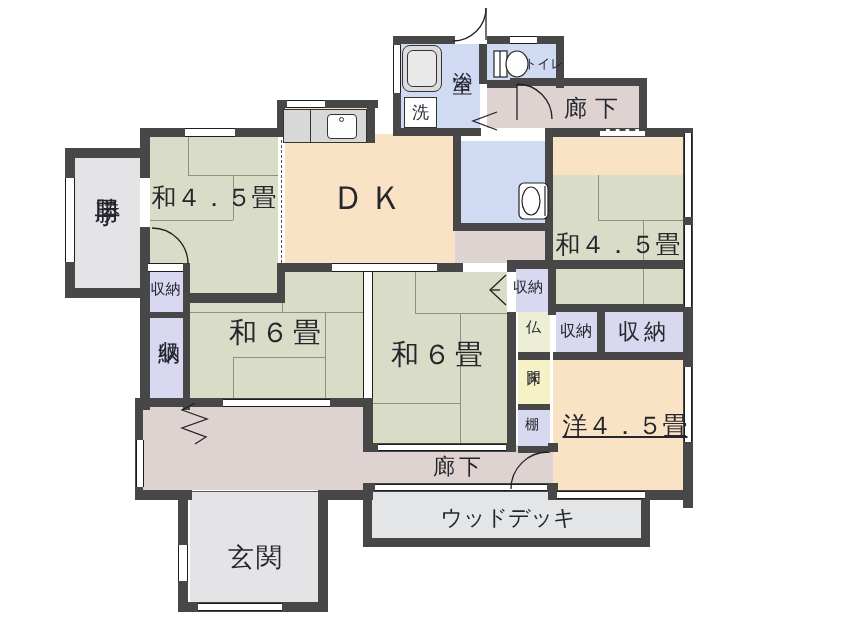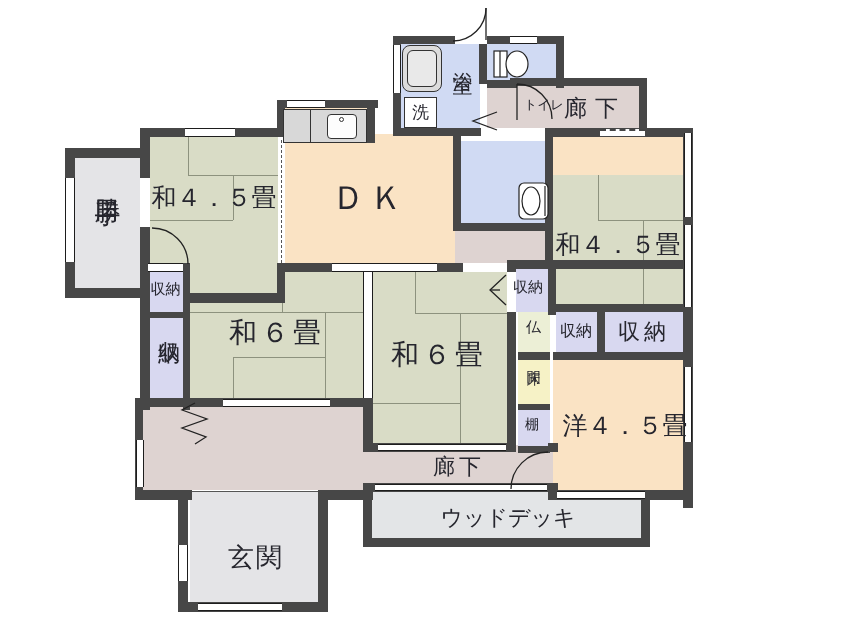--- a/index.html
+++ b/index.html
@@ -183,30 +183,30 @@
     </g>
   </svg>
 
   <div class="thin" style="left:281px;top:140px;width:1px;height:123px;background:transparent;border-left:1px dashed #555;"></div>
   <div class="thin" style="left:192px;top:491px;width:126px;height:1px;"></div>
 
   <div class="lbl vtext" style="left:90px;top:177px;font-size:26px;letter-spacing:2px;">勝手口</div>
   <div class="lbl c" style="left:148px;top:181px;width:132px;font-size:25px;">和４．５畳</div>
   <div class="lbl c" style="left:285px;top:176px;width:170px;font-size:33px;letter-spacing:5px;">ＤＫ</div>
   <div class="lbl vtext" style="left:450px;top:56px;font-size:20px;letter-spacing:2px;">浴室</div>
-  <div class="lbl" style="left:524px;top:55px;font-size:13px;margin-top:41px;">トイレ</div>
+  <div class="lbl" style="left:524px;top:55px;font-size:13px;">トイレ</div>
   <div class="lbl c" style="left:550px;top:93px;width:90px;font-size:23px;letter-spacing:8px;">廊下</div>
   <div class="lbl c" style="left:553px;top:228px;width:130px;font-size:25px;">和４．５畳</div>
   <div class="lbl c" style="left:146px;top:280px;width:39px;font-size:15px;">収納</div>
   <div class="lbl vtext" style="left:154px;top:323px;font-size:22px;letter-spacing:2px;">収納</div>
   <div class="lbl c" style="left:226px;top:314px;width:102px;font-size:28px;letter-spacing:4px;">和６畳</div>
   <div class="lbl c" style="left:388px;top:336px;width:102px;font-size:28px;letter-spacing:4px;">和６畳</div>
   <div class="lbl c" style="left:508px;top:278px;width:40px;font-size:15px;">収納</div>
   <div class="lbl" style="left:526px;top:318px;font-size:15px;">仏</div>
   <div class="lbl c" style="left:554px;top:321px;width:44px;font-size:16px;">収納</div>
   <div class="lbl c" style="left:606px;top:317px;width:76px;font-size:22px;letter-spacing:4px;">収納</div>
   <div class="lbl vtext" style="left:524px;top:360px;font-size:14px;">床間</div>
   <div class="lbl" style="left:525px;top:416px;font-size:14px;">棚</div>
-  <div class="lbl c" style="left:553px;top:409px;width:144px;font-size:25px;">洋４．５畳</div>
+  <div class="lbl c" style="left:553px;top:409px;width:144px;font-size:25px;text-decoration:underline;">洋４．５畳</div>
   <div class="lbl c" style="left:426px;top:452px;width:66px;font-size:22px;letter-spacing:4px;">廊下</div>
   <div class="lbl c" style="left:428px;top:503px;width:160px;font-size:22px;">ウッドデッキ</div>
   <div class="lbl c" style="left:222px;top:540px;width:68px;font-size:26px;letter-spacing:2px;">玄関</div>
 </div>
 
 </body></html>

